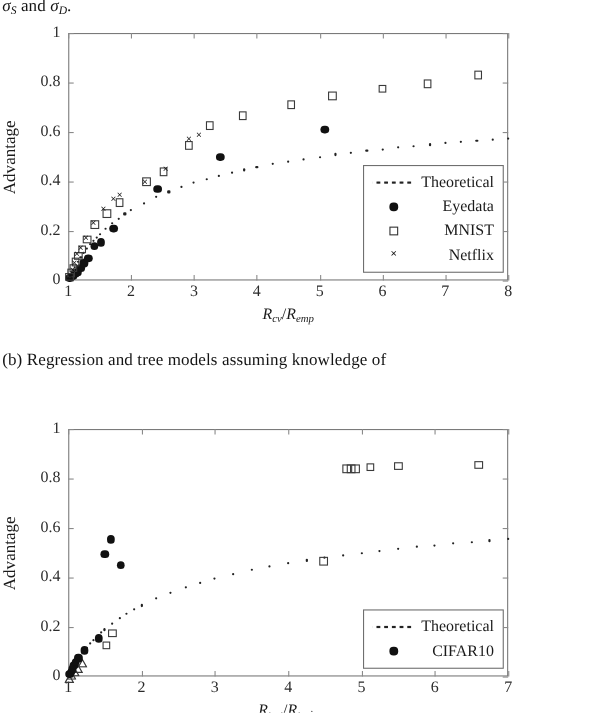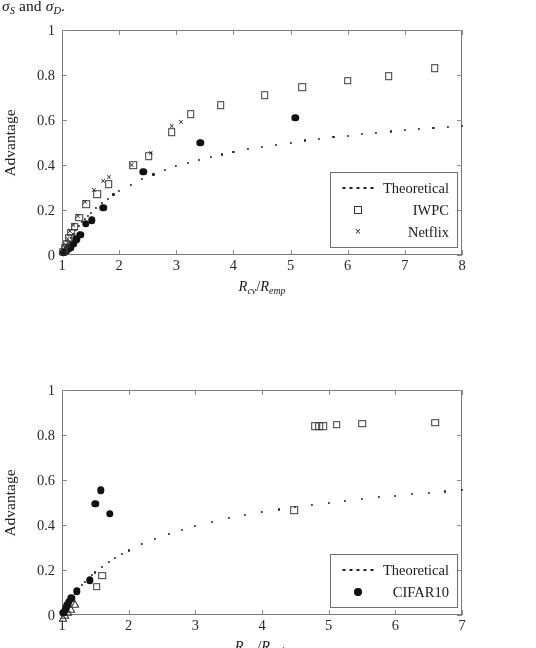--- a/index.html
+++ b/index.html
@@ -324,35 +324,42 @@
     <div class="axis-title-y">Advantage</div>
     <div class="legend" id="legend-a" style="right: 4px; bottom: 7px;">
         <div class="legend-row">
           <div class="legend-sym">
             <div class="sym-dotted"></div>
           </div>
           <div class="legend-txt">Theoretical</div>
         </div>
         <div class="legend-row">
           <div class="legend-sym">
+            <div class="sym-circle"></div>
+          </div>
+          <div class="legend-txt">Eyedata</div>
+        </div>
+        <div class="legend-row">
+          <div class="legend-sym">
             <div class="sym-square"></div>
           </div>
-          <div class="legend-txt">IWPC</div>
+          <div class="legend-txt">MNIST</div>
         </div>
         <div class="legend-row">
           <div class="legend-sym">
             <div class="sym-cross">×</div>
           </div>
           <div class="legend-txt">Netflix</div>
         </div>
       </div>
   </div>
 </div>
 
 <div class="caption" id="caption-mid">
+  <span class="cap-line">(b) Regression and tree models assuming knowledge of</span>
 </div>
 
 <div class="figure" id="figure-b">
   <div class="plotwrap" id="plot-b">
     <div class="frame"></div>
     <div id="b-ticks">
         <div class="tick tick-b" style="left: 0px;"></div>
         <div class="tick tick-t" style="left: 0px;"></div>
         <div class="tick tick-b" style="left: 66.6667px;"></div>
         <div class="tick tick-t" style="left: 66.6667px;"></div>

